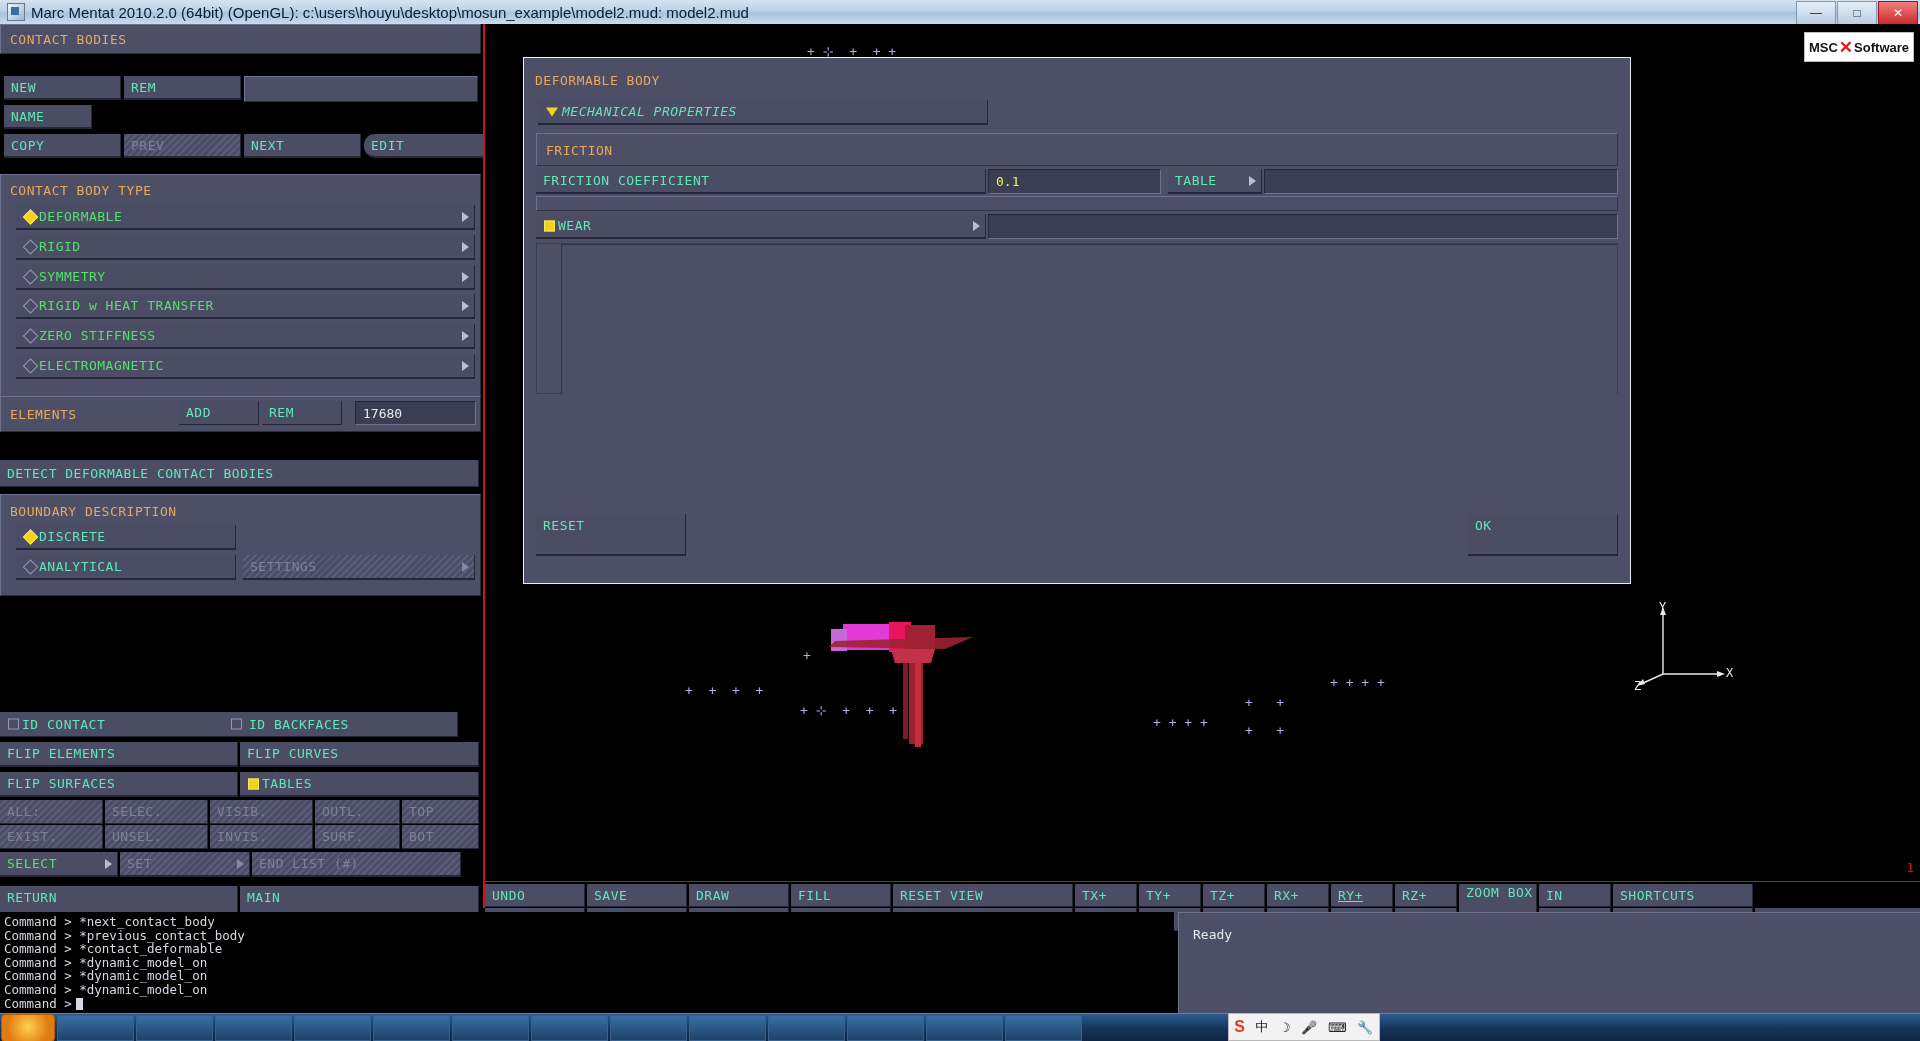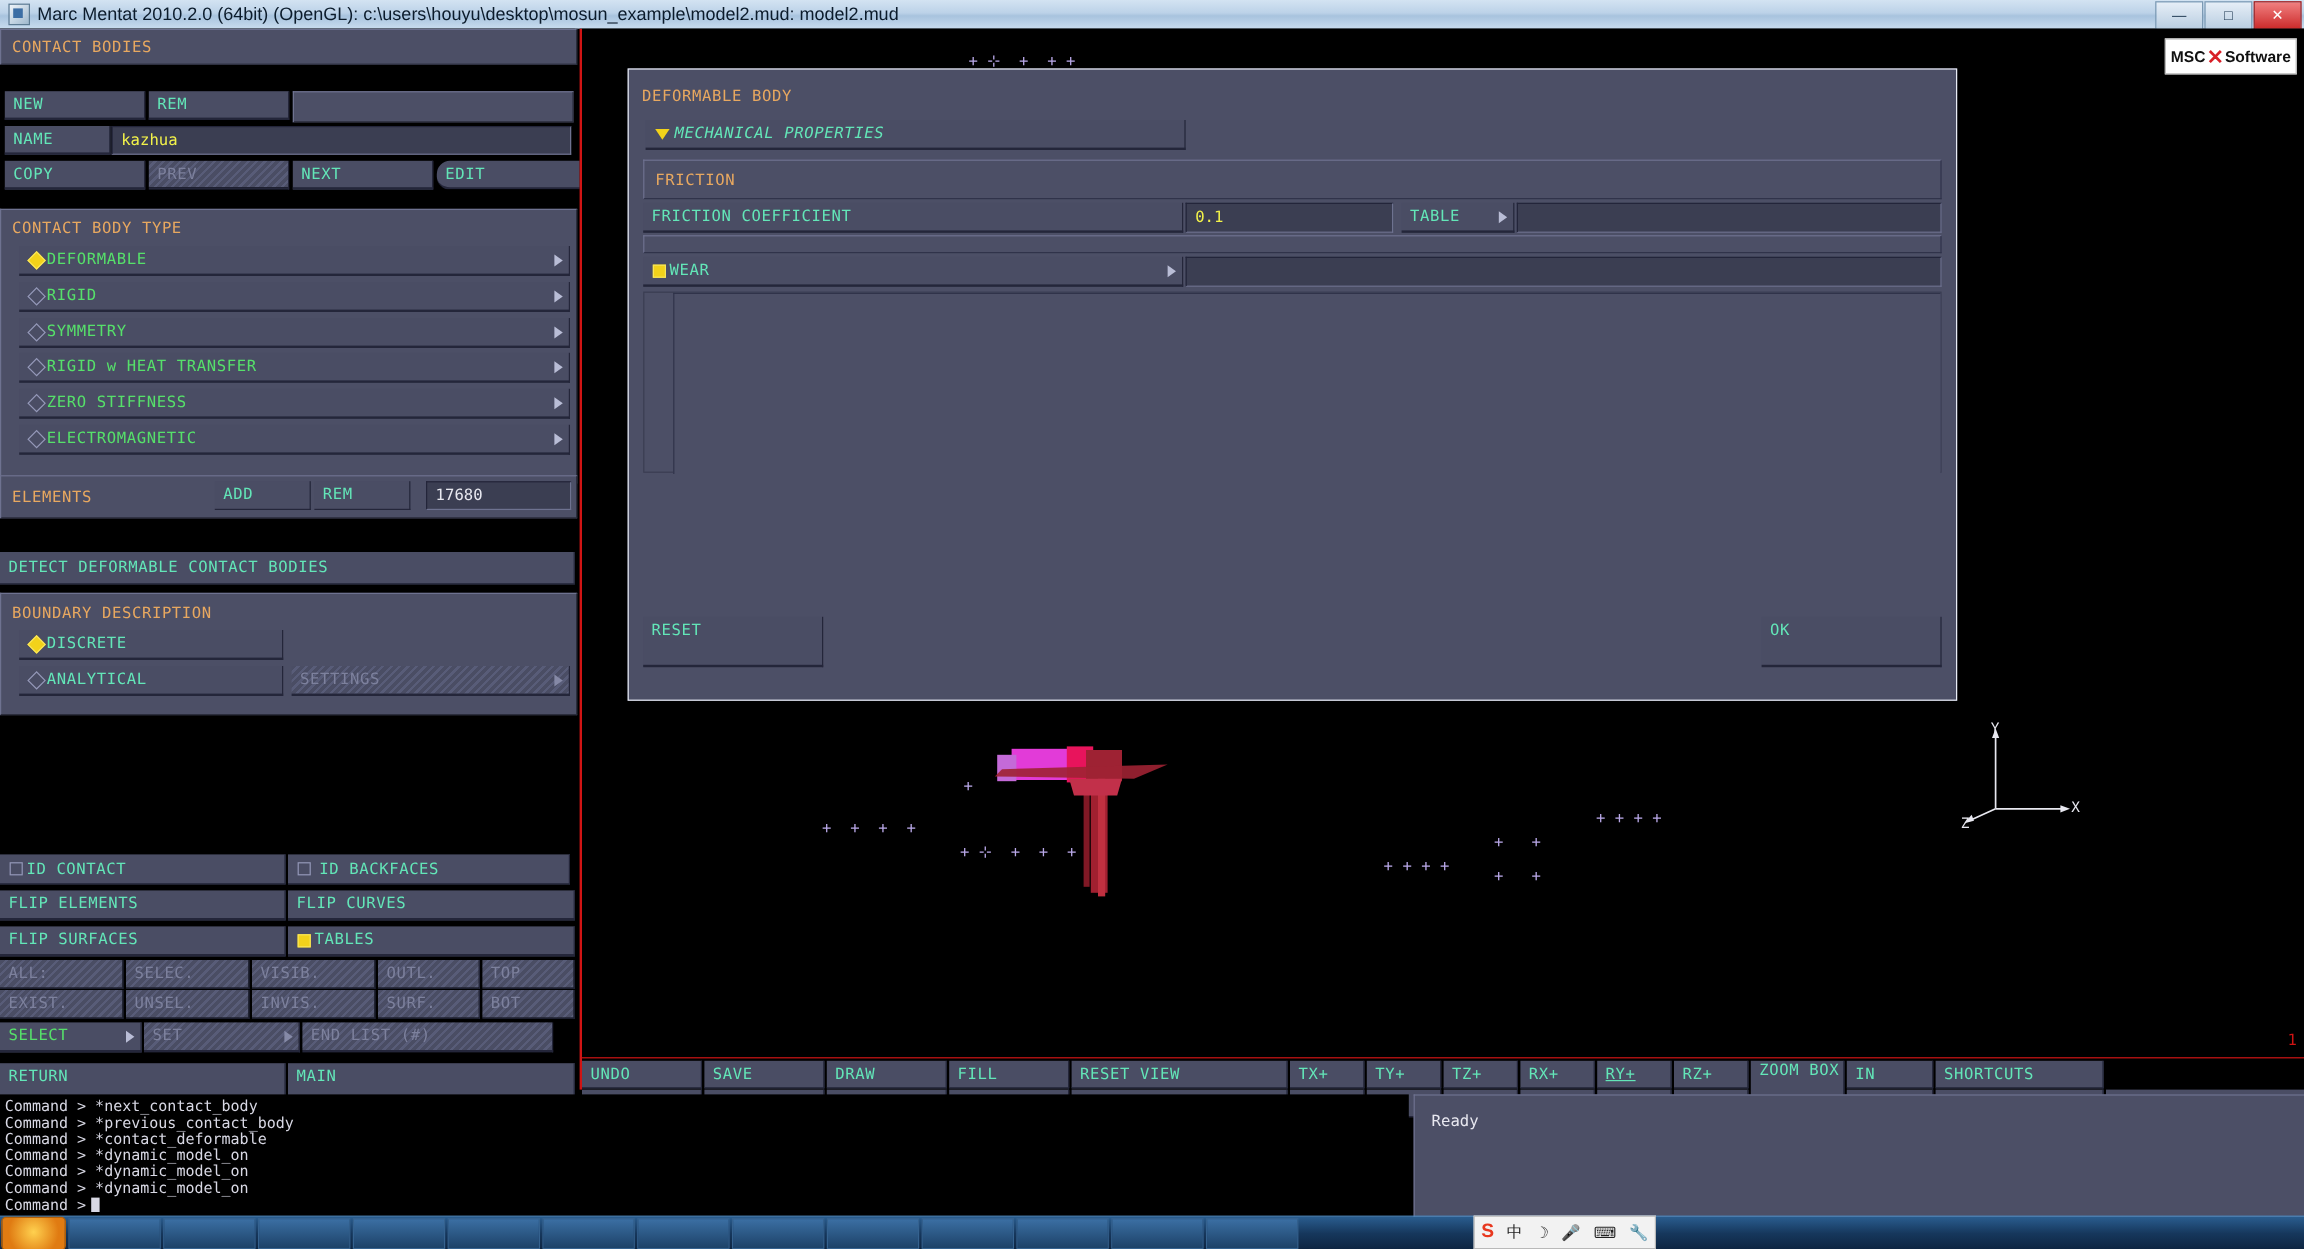--- a/index.html
+++ b/index.html
@@ -134,21 +134,20 @@
   <div class="leftpanel">
 
     <div class="grp" style="left:0;top:0;width:479px;height:28px;">
       <div class="lbl hdr" style="left:9px;top:7px;">CONTACT BODIES</div>
     </div>
     <div class="btn" style="left:4px;top:52px;width:117px;height:24px;">NEW</div>
     <div class="btn" style="left:124px;top:52px;width:117px;height:24px;">REM</div>
     <div class="grp" style="left:244px;top:52px;width:232px;height:24px;"></div>
 
     <div class="btn" style="left:4px;top:81px;width:88px;height:24px;">NAME</div>
-    <div class="field" style="left:93px;top:81px;width:383px;height:24px;">kazhua</div>
 
     <div class="btn" style="left:4px;top:110px;width:117px;height:24px;">COPY</div>
     <div class="btn dis" style="left:124px;top:110px;width:117px;height:24px;">PREV</div>
     <div class="btn" style="left:244px;top:110px;width:117px;height:24px;">NEXT</div>
     <div class="btn" style="left:364px;top:110px;width:136px;height:24px;border-radius:11px;">
       <span>EDIT</span>
       <span class="arrow"></span>
     </div>
 
     <div class="grp" style="left:0;top:150px;width:479px;height:227px;">
@@ -207,21 +206,21 @@
     </div>
     <div class="btn dis" style="left:243px;top:531px;width:232px;height:25px;">
       <span>SETTINGS</span>
       <span class="arrow dis"></span>
     </div>
 
     <div class="btn flat" style="left:0;top:688px;width:238px;height:25px;">
       <span class="chk"></span>
       <span class="ctxt">ID CONTACT</span>
     </div>
-    <div class="btn flat" style="left:240px;top:688px;width:235px;height:25px;padding-left:11px;">
+    <div class="btn flat" style="left:223px;top:688px;width:235px;height:25px;padding-left:11px;">
       <span class="chk"></span>
       <span class="ctxt">ID BACKFACES</span>
     </div>
     <div class="btn" style="left:0;top:718px;width:238px;height:25px;">FLIP ELEMENTS</div>
     <div class="btn" style="left:240px;top:718px;width:239px;height:25px;">FLIP CURVES</div>
     <div class="btn" style="left:0;top:748px;width:238px;height:25px;">FLIP SURFACES</div>
     <div class="btn" style="left:240px;top:748px;width:239px;height:25px;">
       <span class="chk on"></span>
       <span class="ctxt">TABLES</span>
     </div>

